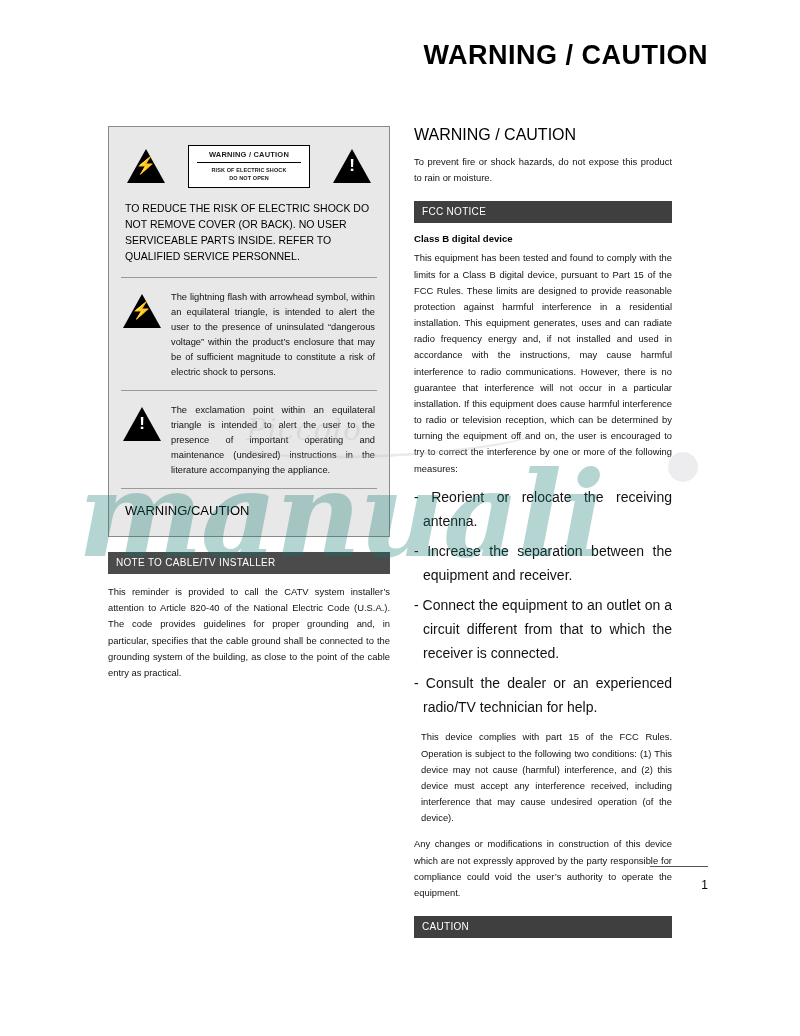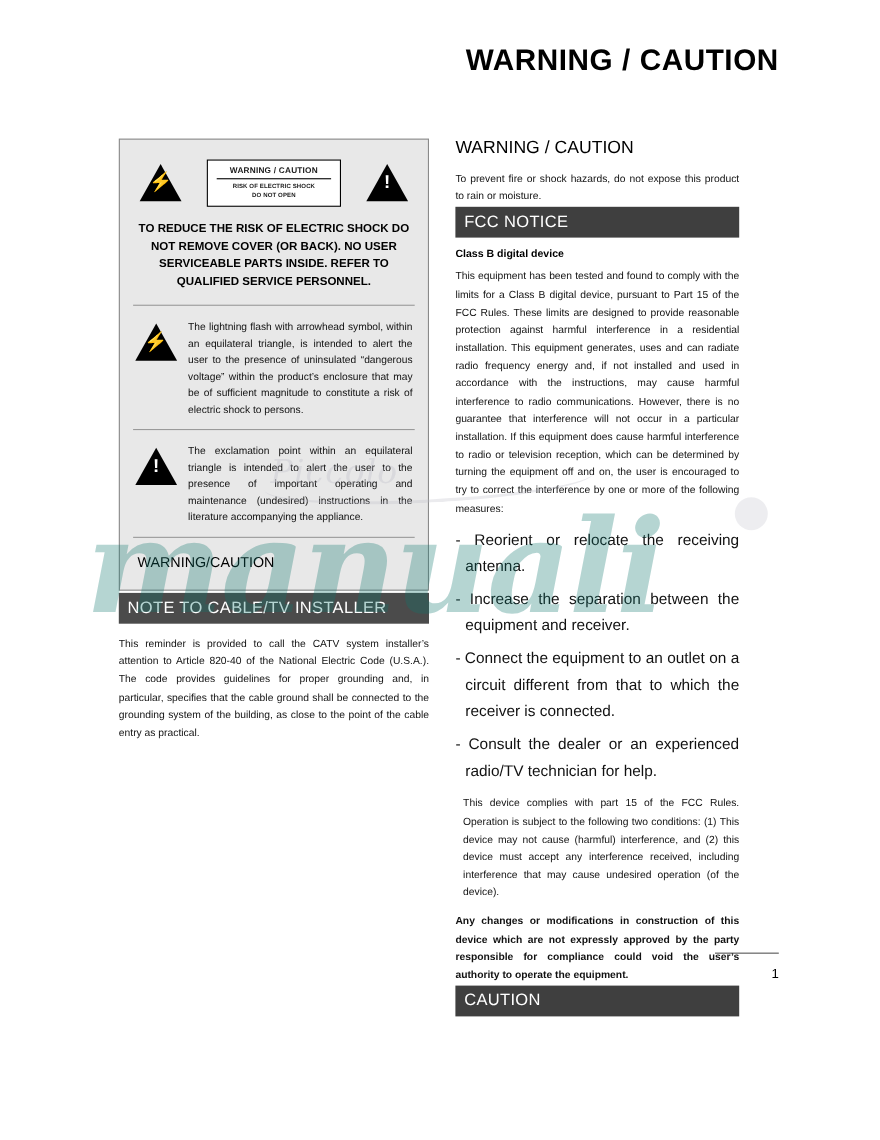--- a/index.html
+++ b/index.html
@@ -100,26 +100,25 @@
     background: #000;
     margin: 2px 0 3px 0;
   }
   .warn-label .l2 {
     font-size: 5.5px;
     font-weight: bold;
     line-height: 1.5;
     letter-spacing: 0.1px;
   }
   .safety-main {
-    text-align: center;
+    text-align: left;
     font-size: 10.5px;
     line-height: 1.55;
     padding: 2px 4px 12px 4px;
     color: #000;
-    font-weight: bold;
   }
   .divider {
     height: 1px;
     background: #9a9a9a;
     margin: 0 0 10px 0;
   }
   .note-block {
     display: flex;
     gap: 10px;
     padding: 2px 2px 10px 2px;
@@ -145,36 +144,36 @@
     font-size: 10.3px;
     line-height: 1.6;
     padding: 0 4px 4px 4px;
     color: #000;
   }
 
   
   .bar-head {
     background: #4b4b4b;
     color: #ffffff;
-    font-size: 15px;
+    font-size: 10px;
     padding: 5px 8px 6px 8px;
     letter-spacing: 0.3px;
-    margin-top: 2px;
+    margin-top: 15px;
   }
   .bar-head.dark { background: #3f3f3f; }
 
   .para {
     font-size: 9.4px;
     line-height: 1.72;
     text-align: justify;
     margin-top: 10px;
     color: #111;
   }
   .para.tight { margin-top: 6px; }
-  .para.bold { font-weight: bold; }
+  .para.bold { font-weight: normal; }
   .sub-bold {
     font-size: 9.6px;
     font-weight: bold;
     margin-top: 10px;
     color: #000;
   }
   .bullets {
     margin-top: 8px;
   }
   .bullets .b {

